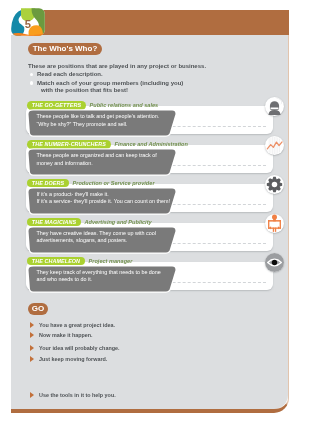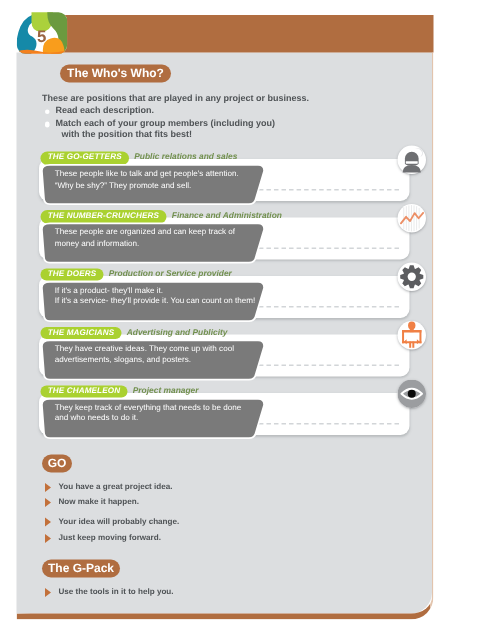--- a/index.html
+++ b/index.html
@@ -44,21 +44,21 @@
   .iconwrap{position:absolute;width:19px;height:19px;border-radius:50%;background:#ffffff;
             box-shadow:0 0.6px 1.6px rgba(90,95,100,0.45);}
   .iconwrap svg{display:block;width:19px;height:19px;}
 
   
   .arrow{position:absolute;width:0;height:0;border-left:4.5px solid #c2703a;
          border-top:3.2px solid transparent;border-bottom:3.2px solid transparent;}
   .goline{position:absolute;font-size:5.4px;color:#4f5356;font-weight:bold;line-height:8px;}
 
   
-  #pill-whoswho{left:40px;top:43px;width:74px;height:12px;line-height:12px;
+  #pill-whoswho{left:28px;top:43px;width:74px;height:12px;line-height:12px;
                 border-radius:6px;font-size:8px;}
   #intro0{left:28px;top:62px;}
   #b1{left:30px;top:72.6px;}
   #intro1{left:37px;top:70.2px;}
   #b2{left:30px;top:81.4px;}
   #intro2{left:37px;top:79px;}
   #intro3{left:41px;top:86px;}
 
   #pill-go{left:28px;top:303px;width:20px;height:12px;line-height:12px;
            border-radius:6px;font-size:8px;}
@@ -221,19 +221,18 @@
       <div class="arrow" style="left:30px;top:322.1px;"></div>
       <div class="goline" style="left:39px;top:321.3px;">You have a great project idea.</div>
       <div class="arrow" style="left:30px;top:331.90000000000003px;"></div>
       <div class="goline" style="left:39px;top:331.1px;">Now make it happen.</div>
       <div class="arrow" style="left:30px;top:345.2px;"></div>
       <div class="goline" style="left:39px;top:344.4px;">Your idea will probably change.</div>
       <div class="arrow" style="left:30px;top:355.5px;"></div>
       <div class="goline" style="left:39px;top:354.7px;">Just keep moving forward.</div>
     </div>
 
-  <div class="hpill" id="pill-gpack">The G-Pack</div>
   <div id="gpack-host">
       <div class="arrow" style="left:30px;top:392.1px;"></div>
       <div class="goline" style="left:39px;top:391.3px;">Use the tools in it to help you.</div>
     </div>
 
 </div>
 
 </body></html>

